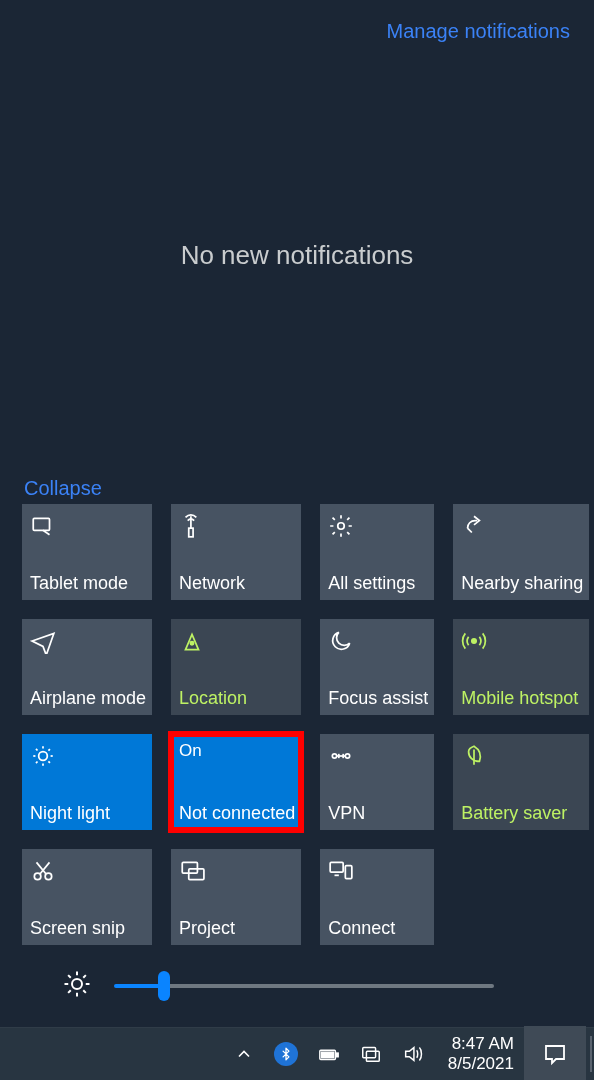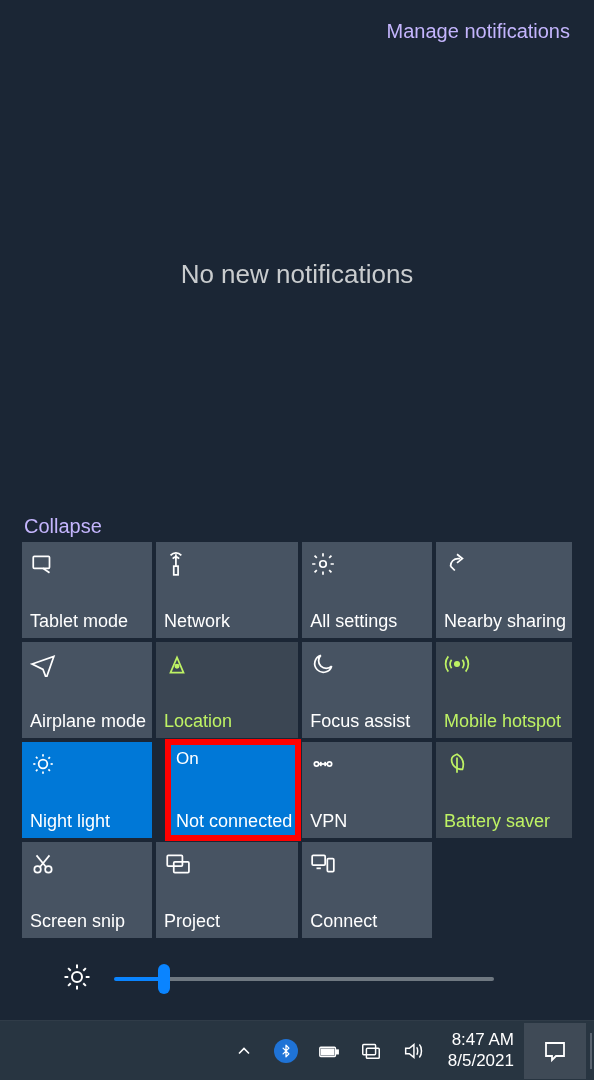--- a/index.html
+++ b/index.html
@@ -16,21 +16,21 @@
     display: flex;
     flex-direction: column;
     padding: 0;
   }
   .ac-header {
     display: flex;
     justify-content: flex-end;
     padding: 20px 24px 0 24px;
   }
   .link {
-    color: #c4b5fd;
+    color: #3b82f6;
     font-size: 20px;
     cursor: pointer;
   }
   .notif-area {
     flex: 1;
     display: flex;
     align-items: center;
     justify-content: center;
   }
   .notif-empty {
@@ -40,21 +40,21 @@
   }
   .collapse-row {
     padding: 10px 24px 4px 24px;
   }
   .lower {
     padding: 0 22px 24px 22px;
   }
   .tiles {
     display: grid;
     grid-template-columns: repeat(4, 1fr);
-    gap: 4px;
+    gap: 19px;
   }
   .tile {
     height: 96px;
     background: #475362;
     color: #ffffff;
     display: flex;
     flex-direction: column;
     justify-content: space-between;
     padding: 8px 6px 6px 8px;
     font-size: 18px;
@@ -66,21 +66,20 @@
     color: #bef264;
   }
   .tile.active {
     background: #0078d7;
     color: #ffffff;
   }
   .tile.highlighted {
     outline: 6px solid #ff0000;
     outline-offset: -3px;
     z-index: 2;
-    margin-left: 12px;
   }
   .tile .icon-slot {
     height: 28px;
     display: flex;
     align-items: center;
   }
   .tile .icon-slot svg { width: 26px; height: 26px; }
   .tile .topline { font-size: 17px; line-height: 1.1; }
   .tile .label { font-size: 18px; line-height: 1.1; white-space: nowrap; overflow: hidden; }
   .slider-wrap {
@@ -103,21 +102,21 @@
     width: 12px;
     height: 30px;
     background: #0a84ff;
     border-radius: 6px;
     cursor: pointer;
   }
   .slider::-moz-range-thumb {
     width: 12px; height: 30px; background: #0a84ff; border: none; border-radius: 6px;
   }
   .taskbar {
-    height: 60px;
+    height: 53px;
     background: #283541;
     display: flex;
     align-items: center;
     padding: 0 2px 0 0;
     border-top: 1px solid rgba(255,255,255,0.04);
   }
   .tray-spacer { flex: 1; }
   .tray-icons {
     display: flex;
     align-items: center;

